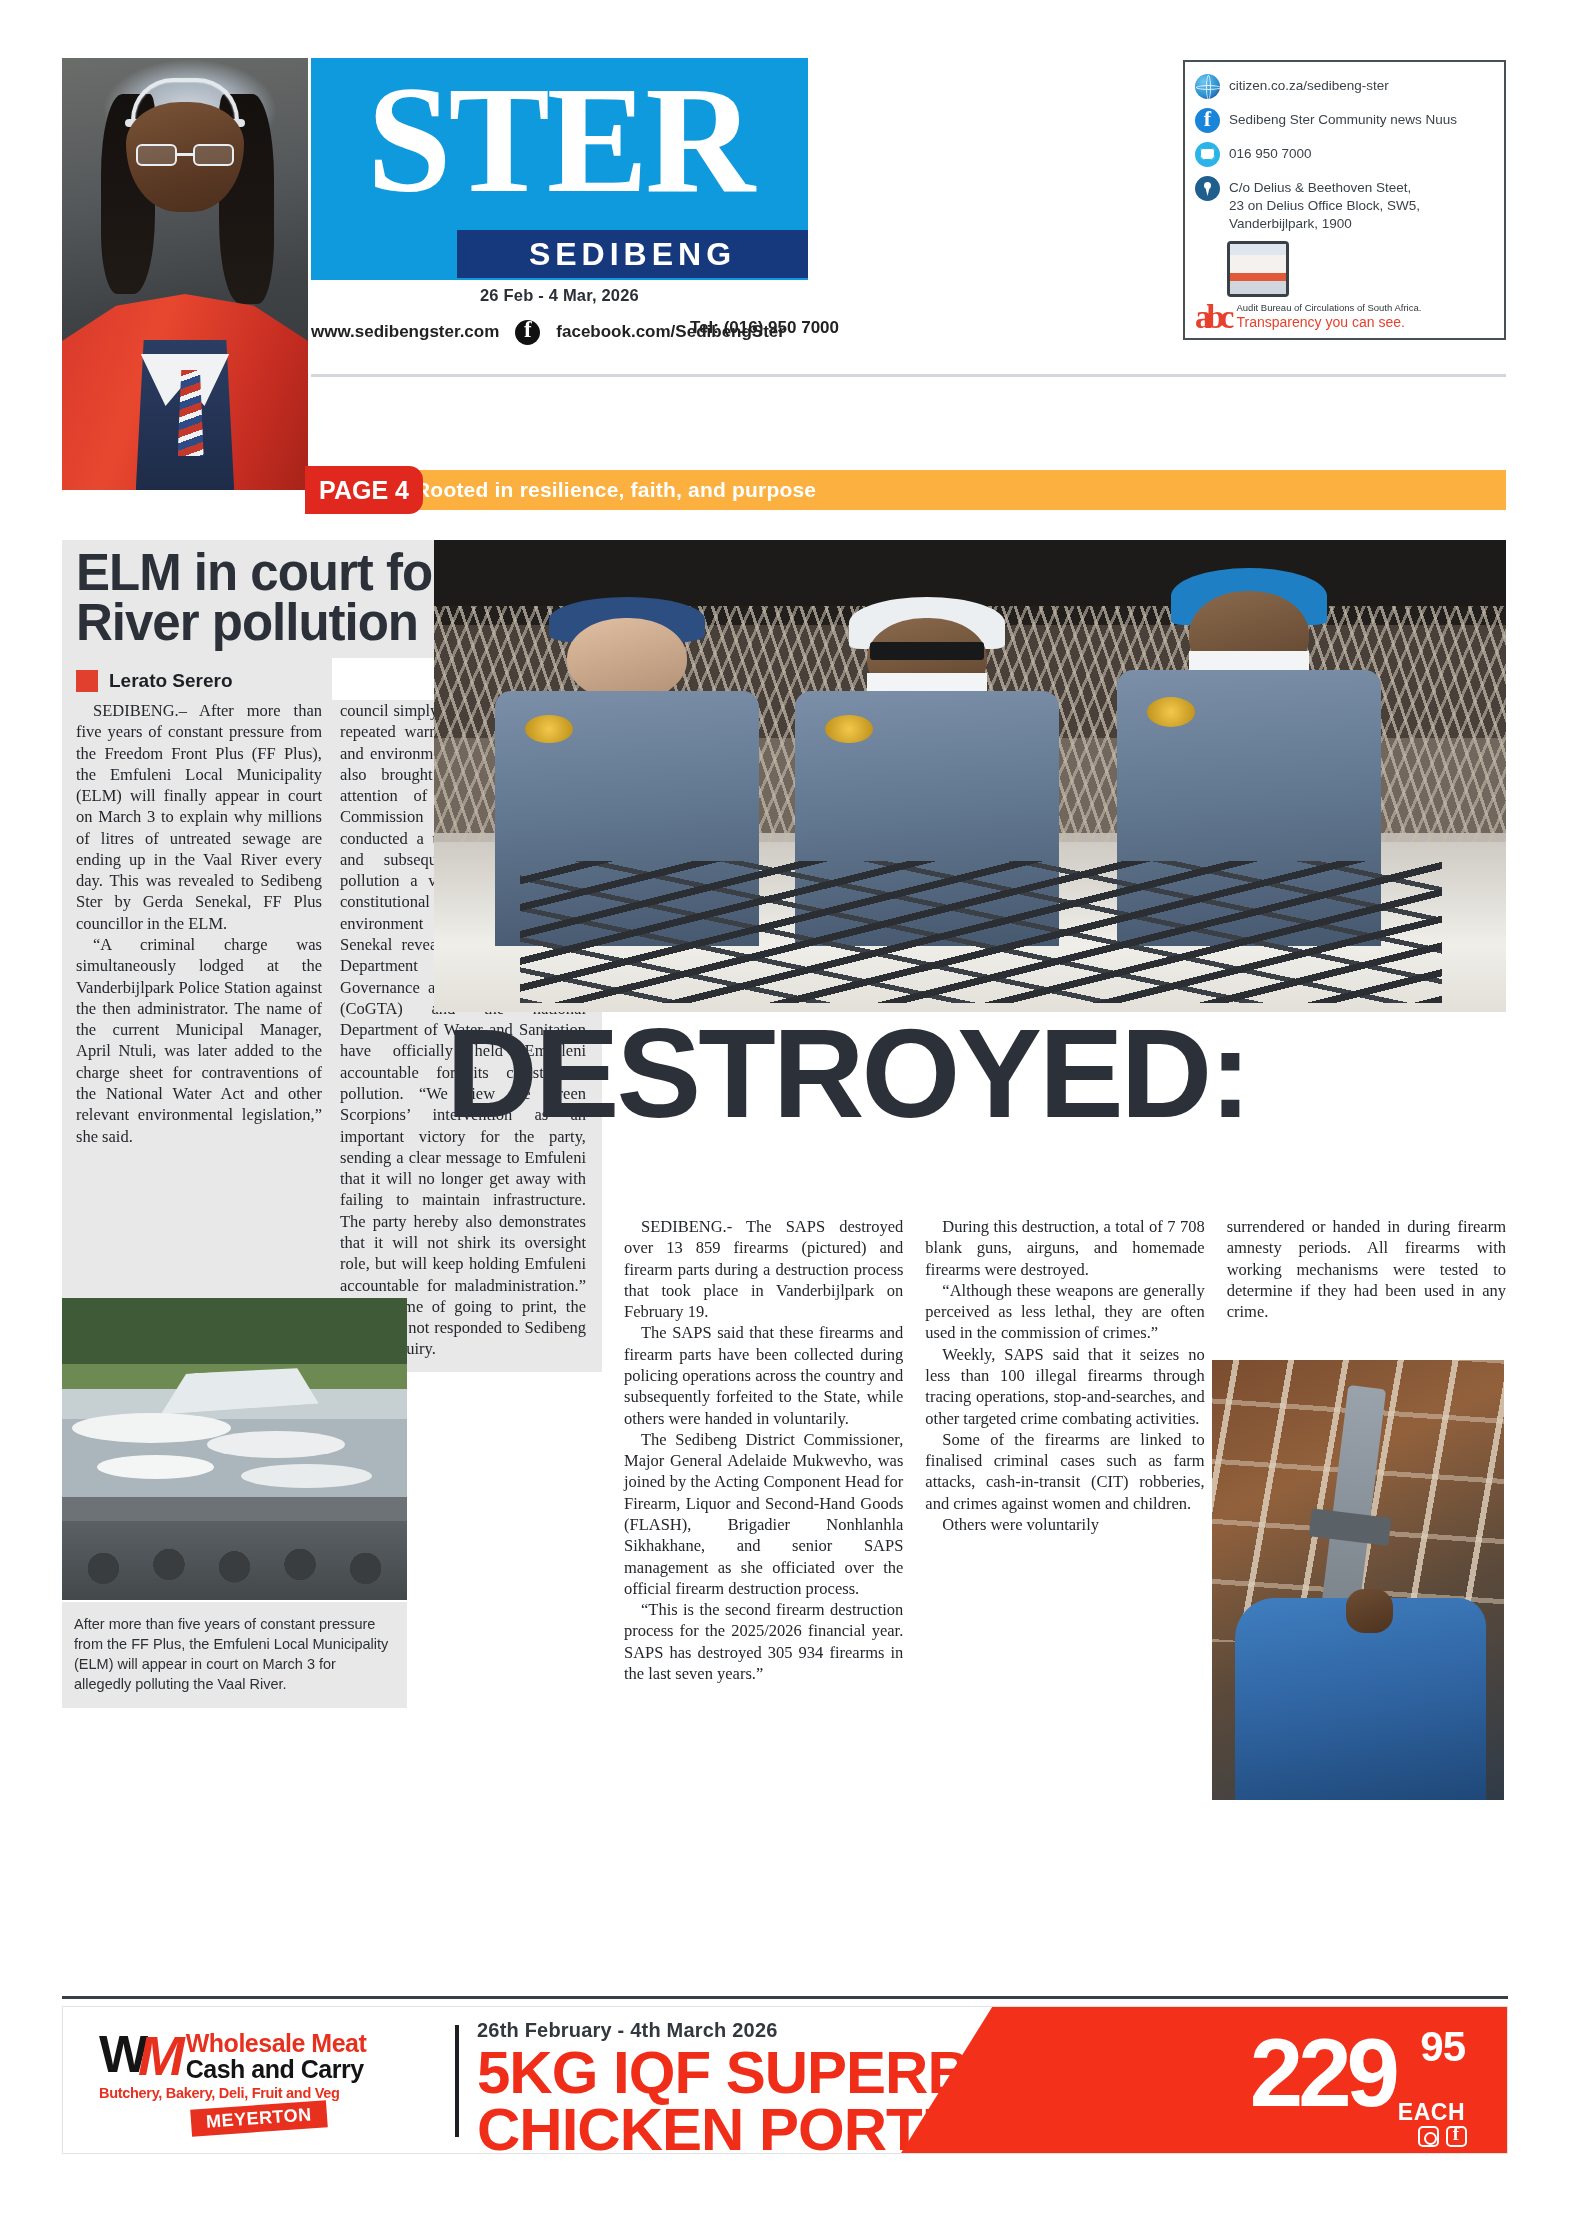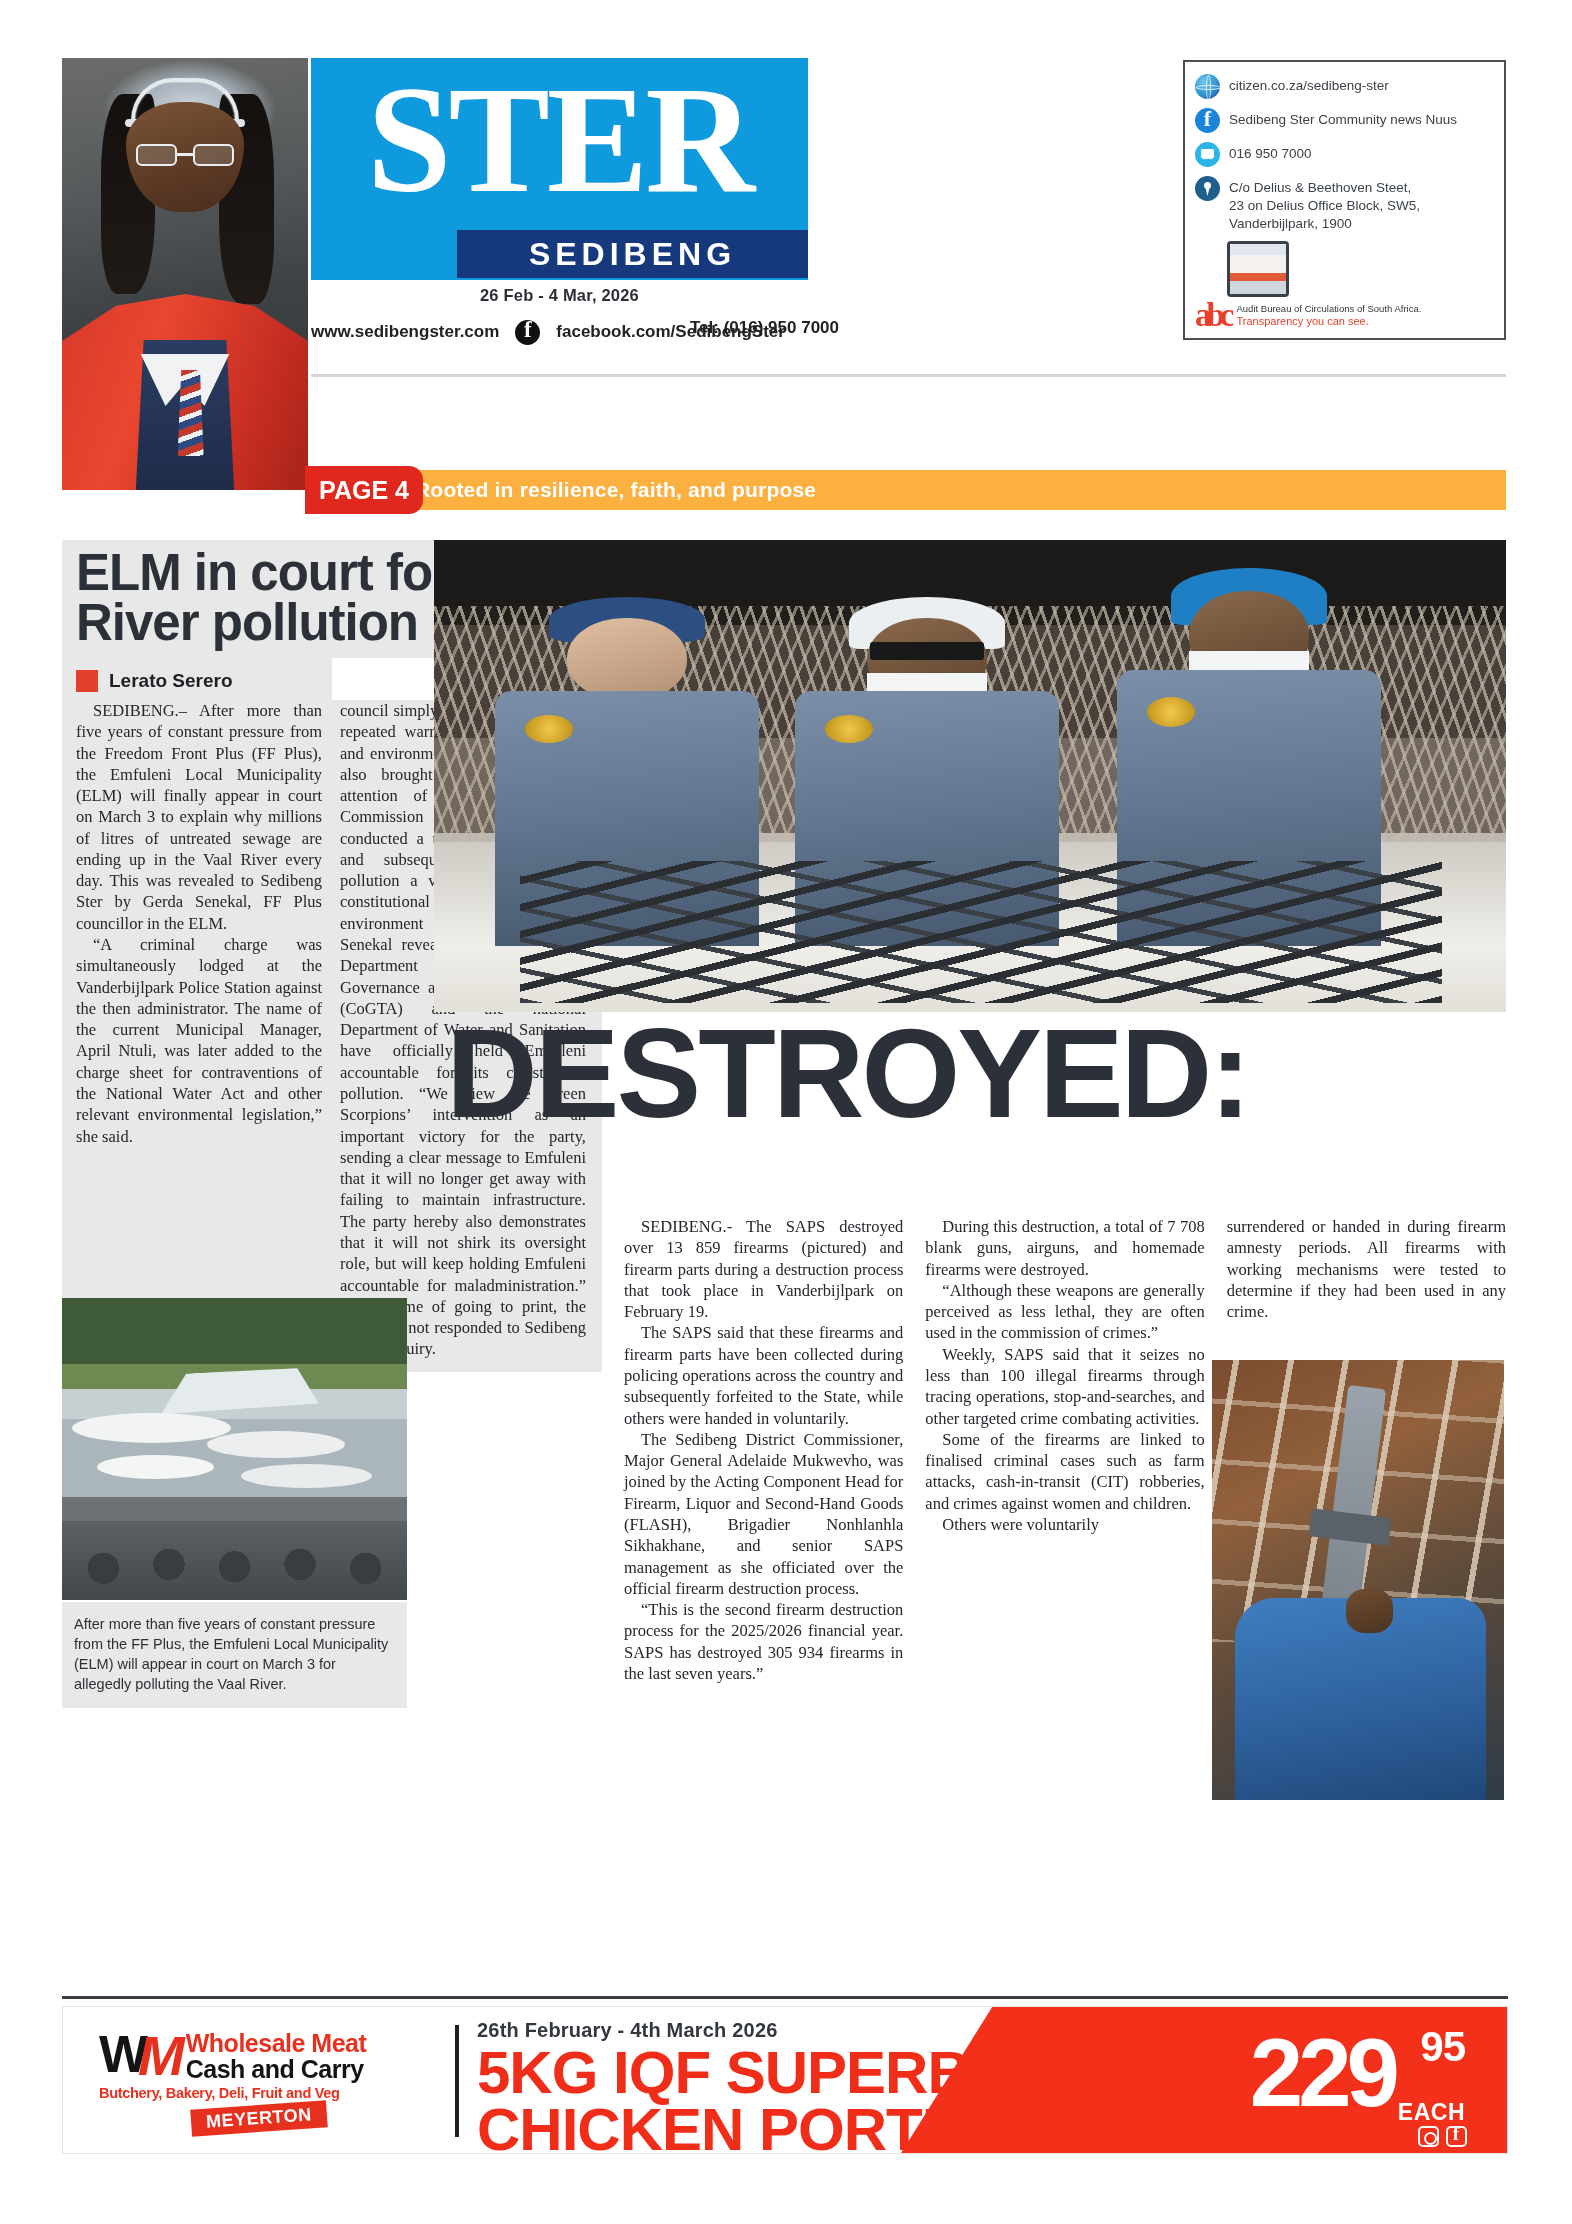--- a/index.html
+++ b/index.html
@@ -85,21 +85,21 @@
   .ico-pin:after{content:"";position:absolute;left:9px;top:6px;width:7px;height:7px;border-radius:50%;background:#fff;}
   .ico-pin:before{content:"";position:absolute;left:10.5px;top:12px;width:4px;height:8px;background:#fff;
     clip-path:polygon(0 0,100% 0,50% 100%);}
   .thumb-dev { width:62px; height:56px; margin:4px 0 0 32px; border-radius:4px;
     background:#3a4048; padding:3px; }
   .thumb-inner{width:100%;height:100%;background:linear-gradient(180deg,#dfe6ee 0 22%,#f4f1ee 22% 58%,#e05a3a 58% 74%,#cfd6de 74% 100%);}
   .abc-row { display:flex; align-items:center; gap:7px; margin-top:5px; }
   .abc-mark { font-family:"Liberation Serif",serif; font-weight:700; font-size:33px; color:#e8402c;
     letter-spacing:-5px; line-height:.8; }
   .abc-t1 { font-size:9.5px; color:#33383d; line-height:1.25;text-align:center; }
-  .abc-t2 { font-size:11px; color:#e8402c; line-height:1.25; }
+  .abc-t2 { font-size:14px; color:#e8402c; line-height:1.25; }
 
   .mh-rule { position:absolute; left:311px; top:374px; width:1195px; height:3px; background:#d3d6da; }
 
   
   .teaser { position:absolute; left:305px; top:470px; width:1201px; height:40px; background:#fbb040; }
   .teaser-txt { position:absolute; left:110px; top:0; height:40px; line-height:40px; color:#fff;
     font-weight:700; font-size:21px; letter-spacing:.2px; }
   .page-pill { position:absolute; left:305px; top:466px; width:118px; height:48px; background:#e0281e;
     border-radius:0 14px 14px 0; color:#fff; font-weight:700; font-size:25px; line-height:48px; text-align:center; }
 

